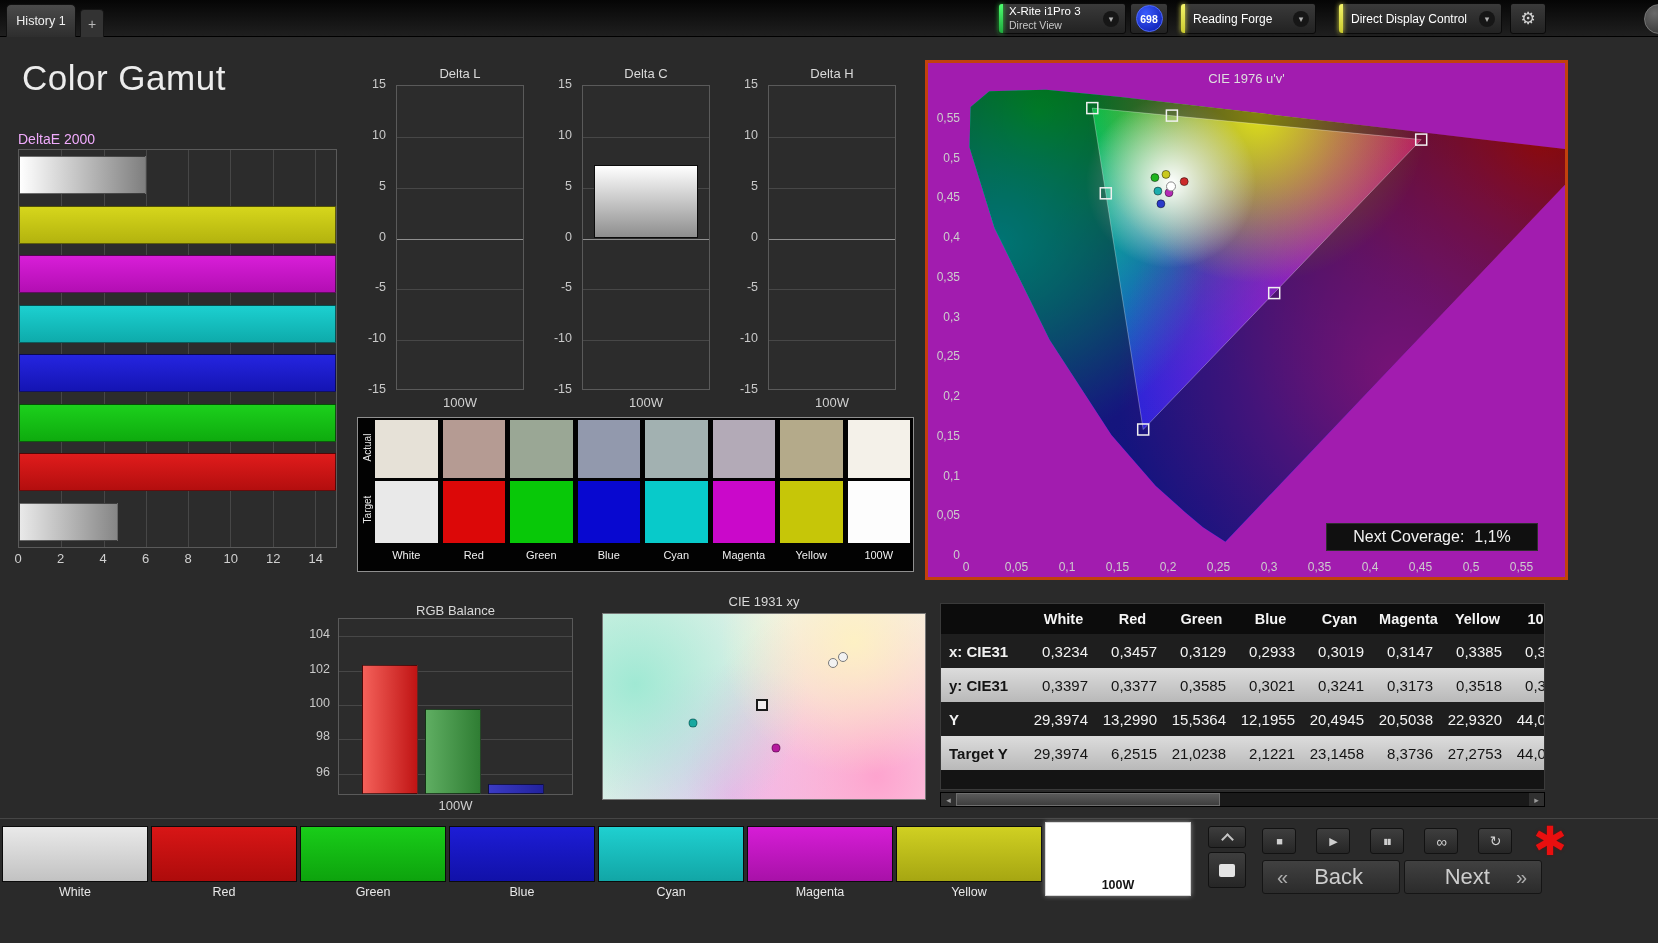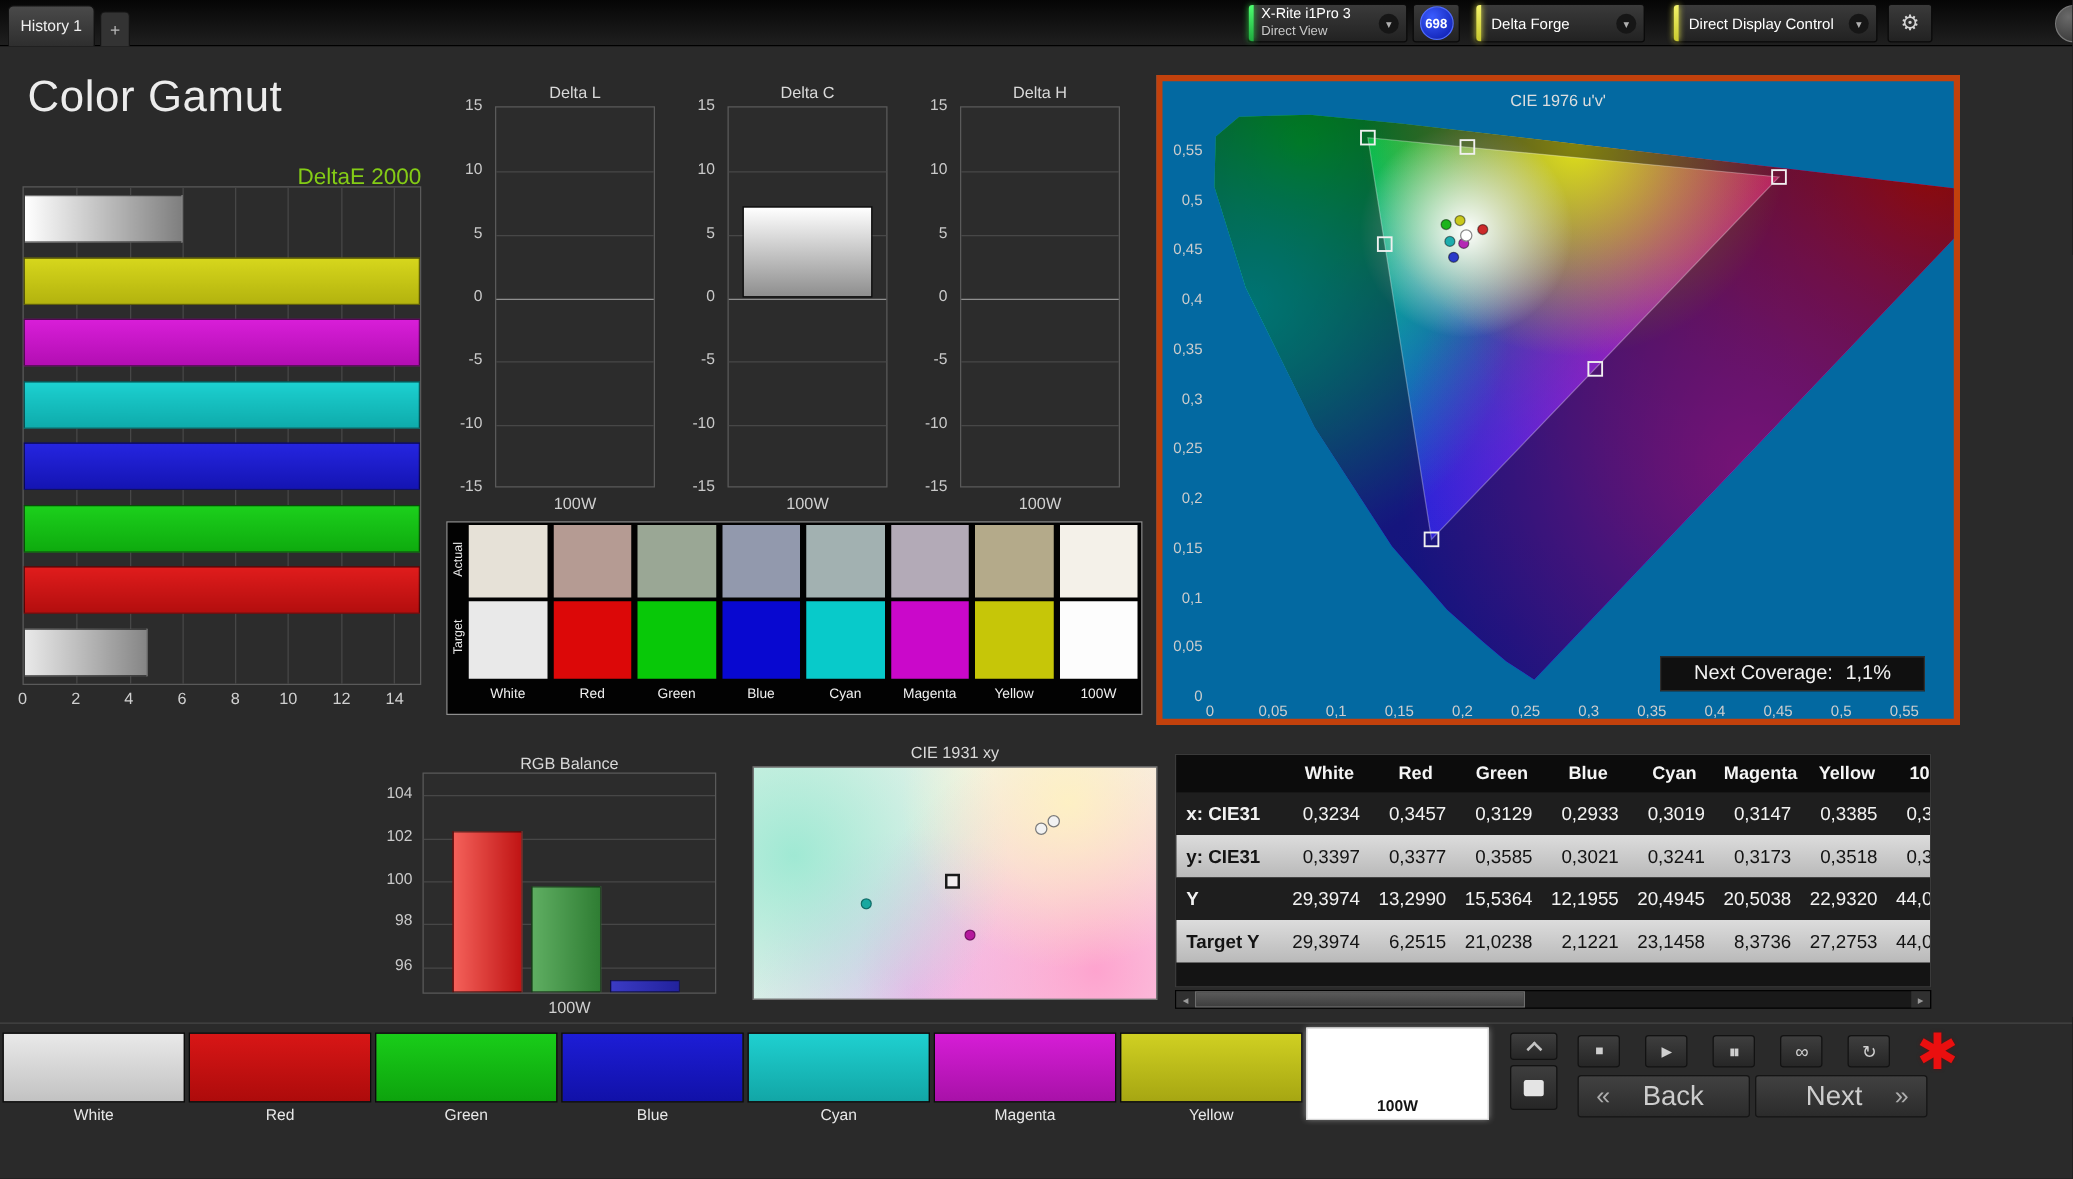--- a/index.html
+++ b/index.html
@@ -24,21 +24,21 @@
 .badge-circle{width:27px;height:27px;border-radius:50%;background:radial-gradient(circle at 35% 30%,#3a5cff,#0a18a8);border:1px solid #4f6bff;color:#fff;font-size:10.5px;font-weight:bold;display:flex;align-items:center;justify-content:center}
 #sourceBtn{left:1180px;width:136px}
 #dispBtn{left:1338px;width:164px}
 #gearBtn{left:1510px;width:36px;justify-content:center;font-size:17px;color:#d4d4d4}
 #edgeCircle{position:absolute;left:1644px;top:4px;width:30px;height:30px;border-radius:50%;background:radial-gradient(circle at 35% 30%,#6a6a6a,#2e2e2e);border:1px solid #777}
 
 
 #pageTitle{position:absolute;left:22px;top:58px;font-size:35px;color:#ececec;letter-spacing:.5px}
 
 
-#deltaeTitle{position:absolute;left:18px;top:131px;width:319px;text-align:right;font-size:18px;color:#84cc16}
+#deltaeTitle{position:absolute;left:18px;top:131px;width:319px;text-align:left;font-size:14px;color:#f0abfc}
 #deltaePlot{position:absolute;left:18px;top:149px;width:319px;height:399px;background:#2c2c2c;border:1px solid #5a5a5a}
 #deltaeAxis{position:absolute;left:18px;top:551px;width:319px;height:16px}
 .xtick{position:absolute;transform:translateX(-50%);font-size:13px;color:#d0d0d0;white-space:nowrap}
 .vgrid{position:absolute;top:0;bottom:0;width:1px;background:#474747}
 .de-bars{position:absolute;inset:0;display:flex;flex-direction:column;justify-content:space-between;padding:6px 0}
 .de-bar{height:38px;border:1px solid rgba(0,0,0,.55)}
 
 
 .delta-chart{position:absolute;top:64px;width:172px;height:348px}
 #deltaL{left:352px}#deltaC{left:538px}#deltaH{left:724px}
@@ -57,21 +57,21 @@
 #rotActual{left:-26px;top:24px}
 #rotTarget{left:-26px;top:86px}
 #swCols{position:absolute;left:17px;top:2px;right:3px;bottom:2px;display:flex;gap:5px}
 .sw-col{flex:1;display:flex;flex-direction:column}
 .sw{width:100%}
 .sw.a{height:58px}
 .sw.t{height:62px;margin-top:3px}
 .sw-label{height:24px;display:flex;align-items:center;justify-content:center;font-size:11px;color:#f0f0f0}
 
 
-#cie76{position:absolute;left:925px;top:60px;width:643px;height:520px;background:#0369a1;border:5px solid #c2410c;overflow:hidden}
+#cie76{position:absolute;left:925px;top:60px;width:643px;height:520px;background:#a21caf;border:3px solid #c2410c;overflow:hidden}
 .c76-title{position:absolute;top:8px;left:0;width:100%;text-align:center;font-size:13px;color:#dedede}
 #c76y{position:absolute;left:0;top:0;width:34px;height:100%}
 .c76-ytick{position:absolute;right:2px;width:32px;text-align:right;font-size:12px;color:#cdcdcd}
 #c76x{position:absolute;inset:0;pointer-events:none}
 .c76-xtick{position:absolute;top:497px;width:40px;text-align:center;font-size:12px;color:#cdcdcd}
 #c76svgWrap{position:absolute;inset:0}
 #coverageBox{position:absolute;left:398px;top:460px;width:212px;height:28px;background:#101010;border:1px solid #2e2e2e;display:flex;align-items:center;justify-content:center;gap:10px;font-size:16px;color:#f2f2f2}
 
 
 #currentReading{position:absolute;left:14px;top:616px;width:340px;height:190px}
@@ -162,21 +162,21 @@
         <span class="l1">X-Rite i1Pro 3</span>
         <span class="l2">Direct View</span>
       </span>
       <span class="chev">▾</span>
     </div>
     <div class="tb-btn" id="countBadge">
       <span class="badge-circle">698</span>
     </div>
     <div class="tb-btn" id="sourceBtn">
       <span class="accent yellow"></span>
-      <span class="tb-single">Delta Forge</span>
+      <span class="tb-single">Reading Forge</span>
       <span class="chev">▾</span>
     </div>
     <div class="tb-btn" id="dispBtn">
       <span class="accent yellow"></span>
       <span class="tb-single">Direct Display Control</span>
       <span class="chev">▾</span>
     </div>
     <div class="tb-btn" id="gearBtn">
       <span>⚙</span>
     </div>

